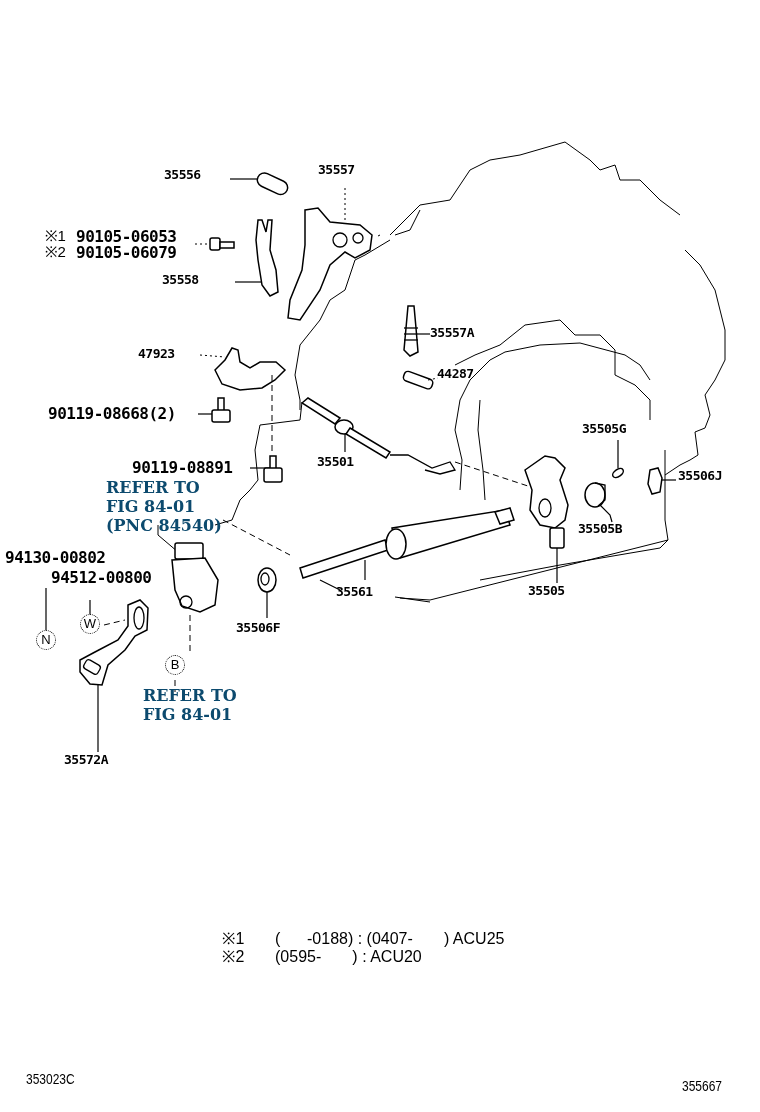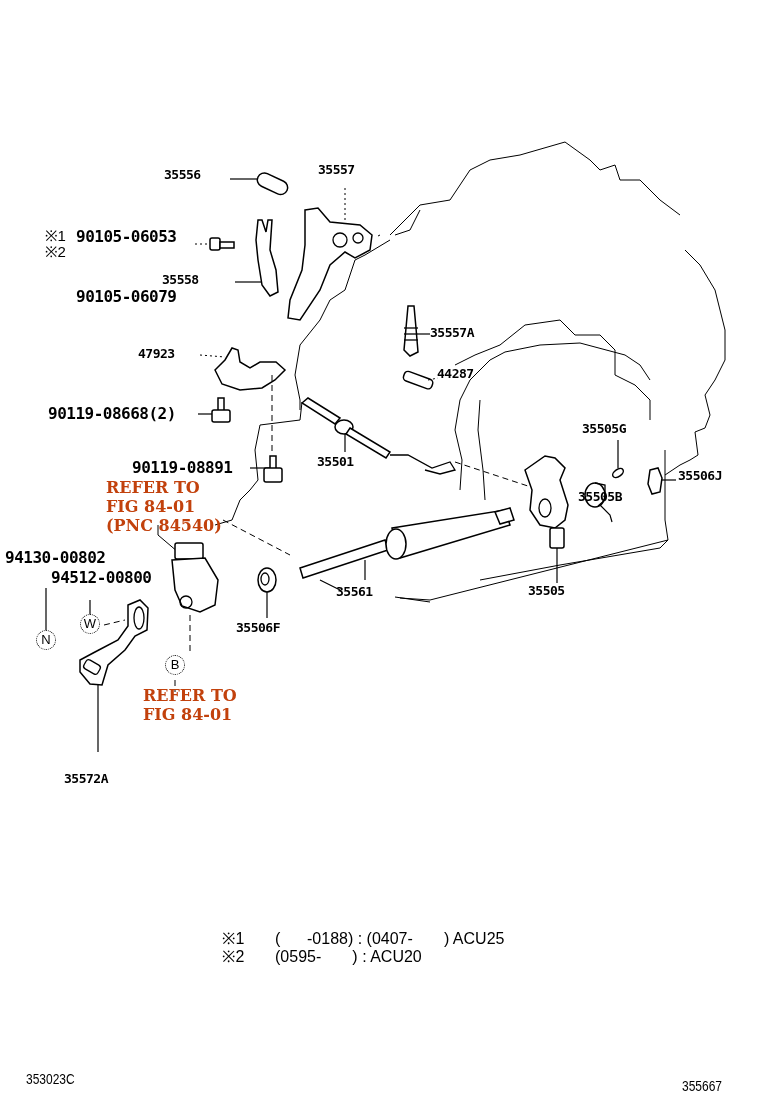--- a/index.html
+++ b/index.html
@@ -1,20 +1,20 @@
 <!DOCTYPE html>
 <html><head>
 <meta charset="utf-8">
 <style>
   html, body { margin: 0; padding: 0; background: #ffffff; }
   body { width: 760px; height: 1112px; position: relative; overflow: hidden; }
   #diagram { position: absolute; left: 0; top: 0; width: 760px; height: 1112px; }
   .lbl { position: absolute; font-family: "DejaVu Sans Mono", "Liberation Mono", monospace; font-weight: bold; font-size: 13px; color: #000; white-space: nowrap; line-height: 1; letter-spacing: -0.5px; }
   .lbl-sm { position: absolute; font-family: "DejaVu Sans Mono", "Liberation Mono", monospace; font-weight: bold; font-size: 16px; color: #000; white-space: nowrap; line-height: 1; letter-spacing: -0.5px; }
-  .ref { position: absolute; font-family: "DejaVu Serif", "Liberation Serif", serif; font-weight: bold; font-size: 16px; color: #c2410c; white-space: nowrap; line-height: 1; }
+  .ref { position: absolute; font-family: "DejaVu Serif", "Liberation Serif", serif; font-weight: bold; font-size: 16px; color: #0c4a6e; white-space: nowrap; line-height: 1; }
   .note { position: absolute; font-family: "Liberation Sans", sans-serif; font-size: 16px; color: #000; white-space: pre; line-height: 1; }
   .foot { position: absolute; font-family: "Liberation Sans", sans-serif; font-size: 15px; color: #000; white-space: nowrap; transform: scaleX(0.8); transform-origin: left top; }
   .circ { position: absolute; width: 18px; height: 18px; border: 1px dotted #000; border-radius: 50%; font-family: "Liberation Sans", sans-serif; font-size: 13px; text-align: center; line-height: 18px; background: #fff; }
   svg .ln { stroke: #000; stroke-width: 1.3; fill: none; }
   svg .thin { stroke: #000; stroke-width: 1; fill: none; }
   svg .dash { stroke: #000; stroke-width: 1; fill: none; stroke-dasharray: 6 4; }
   svg .dot { stroke: #000; stroke-width: 1; fill: none; stroke-dasharray: 2 3; }
   svg .part { stroke: #000; stroke-width: 1.5; fill: #fff; }
   svg .lead { stroke: #000; stroke-width: 1.2; fill: none; }
 </style>
@@ -159,37 +159,37 @@
     <path class="part" d="M650,470 L658,468 L662,478 L660,492 L652,494 L648,484 Z"></path>
     <line class="lead" x1="662" y1="480" x2="676" y2="480"></line>
   </g>
 </svg>
 
 <span class="lbl" style="left:164px;top:168px;">35556</span>
 <span class="lbl" style="left:318px;top:163px;">35557</span>
 <span class="note" style="left:45px;top:228px;font-size:15px;">※1</span>
 <span class="lbl-sm" style="left:76px;top:229px;">90105-06053</span>
 <span class="note" style="left:45px;top:244px;font-size:15px;">※2</span>
-<span class="lbl-sm" style="left:76px;top:245px;margin-top:44px;">90105-06079</span>
+<span class="lbl-sm" style="left:76px;top:245px;">90105-06079</span>
 <span class="lbl" style="left:162px;top:273px;">35558</span>
 <span class="lbl" style="left:430px;top:326px;">35557A</span>
 <span class="lbl" style="left:138px;top:347px;">47923</span>
 <span class="lbl" style="left:437px;top:367px;">44287</span>
 <span class="lbl-sm" style="left:48px;top:406px;">90119-08668(2)</span>
 <span class="lbl" style="left:582px;top:422px;text-align:right;">35505G</span>
 <span class="lbl-sm" style="left:132px;top:460px;text-align:right;">90119-08891</span>
 <span class="lbl" style="left:317px;top:455px;">35501</span>
 <span class="lbl" style="left:678px;top:469px;">35506J</span>
-<span class="lbl" style="left:578px;top:490px;text-align:right;">35505B</span>
+<span class="lbl" style="left:578px;top:522px;text-align:right;">35505B</span>
 <span class="lbl-sm" style="left:5px;top:550px;">94130-00802</span>
 <span class="lbl-sm" style="left:51px;top:570px;">94512-00800</span>
 <span class="lbl" style="left:336px;top:585px;">35561</span>
 <span class="lbl" style="left:528px;top:584px;">35505</span>
 <span class="lbl" style="left:236px;top:621px;">35506F</span>
-<span class="lbl" style="left:64px;top:753px;margin-top:19px;">35572A</span>
+<span class="lbl" style="left:64px;top:753px;">35572A</span>
 
 <span class="ref" style="left:106px;top:480px;">REFER TO</span>
 <span class="ref" style="left:106px;top:499px;">FIG 84-01</span>
 <span class="ref" style="left:106px;top:518px;">(PNC 84540)</span>
 <span class="ref" style="left:143px;top:688px;">REFER TO</span>
 <span class="ref" style="left:143px;top:707px;">FIG 84-01</span>
 
 <span class="circ" style="left:36px;top:630px;">N</span>
 <span class="circ" style="left:80px;top:614px;">W</span>
 <span class="circ" style="left:165px;top:655px;">B</span>

